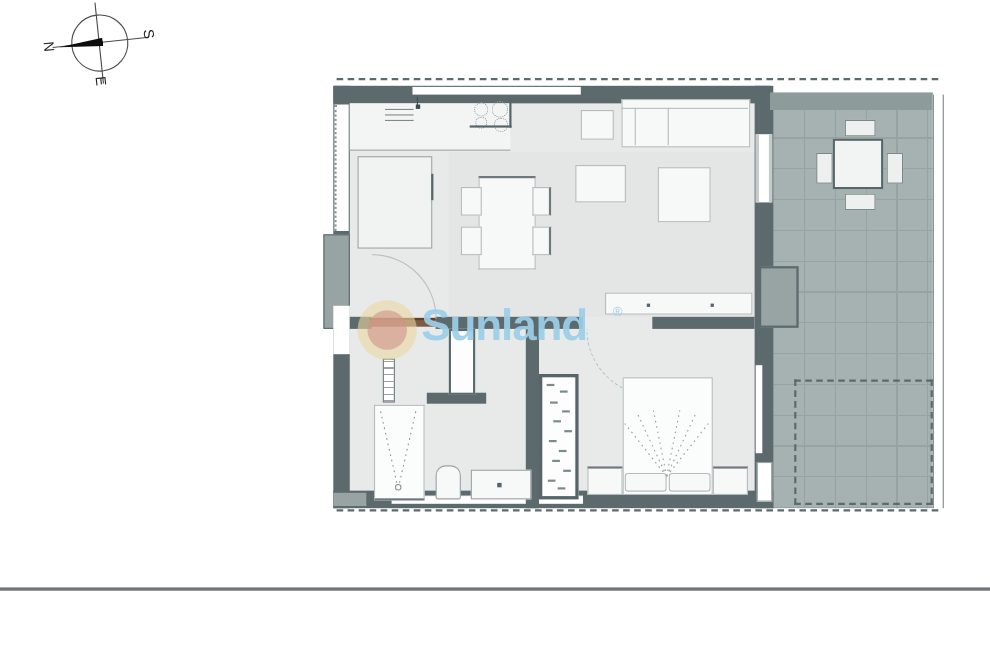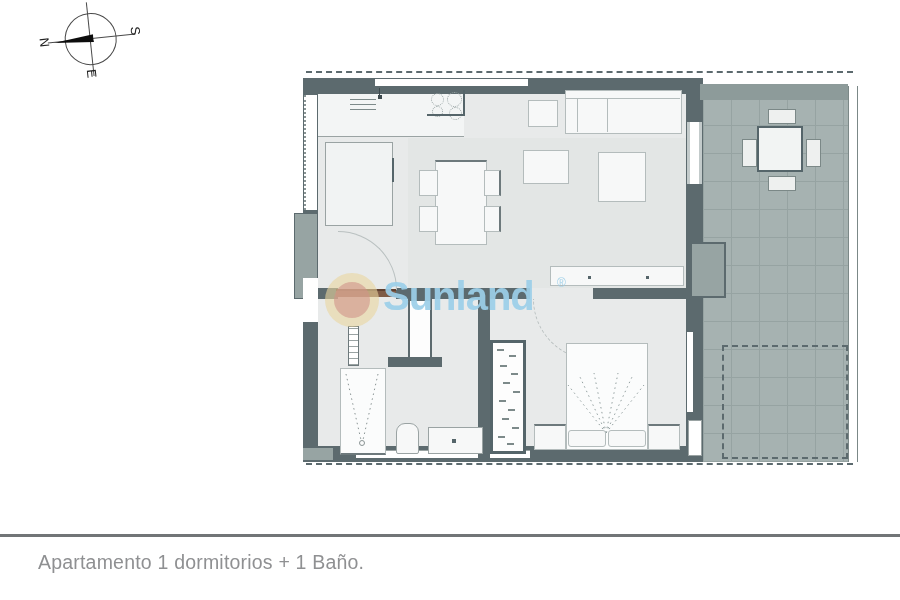--- a/index.html
+++ b/index.html
@@ -181,14 +181,13 @@
 
 <div>
   <div class="wm-sun-outer"></div>
   <div class="wm-sun-inner"></div>
   <div class="wm-text">Sunland</div>
   <div class="wm-reg">®</div>
 </div>
 
 <div class="divider"></div>
 <div class="caption">
-  <div>Apartamento 1 dormitorios + 1 Baño.</div>
 </div>
 
 </body></html>

